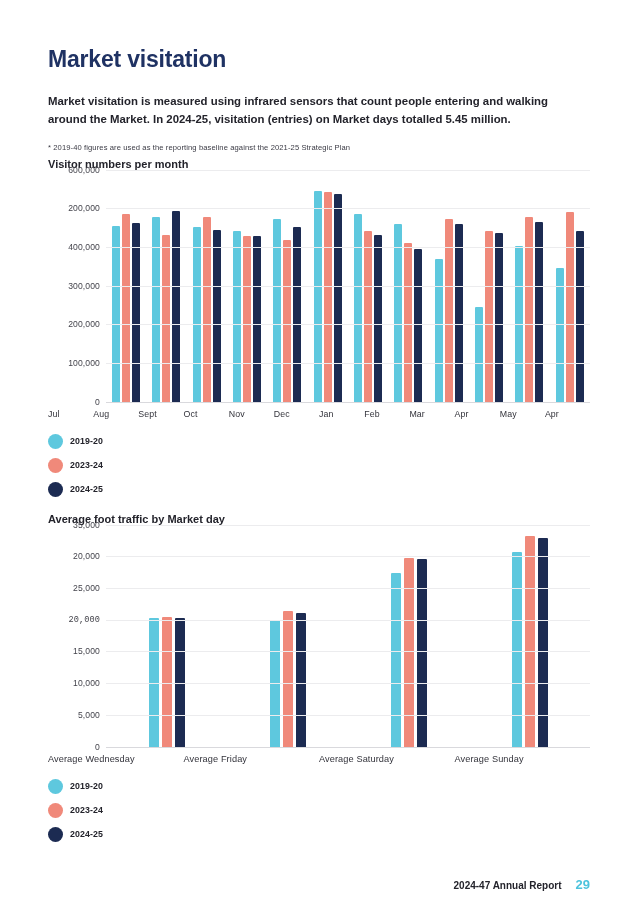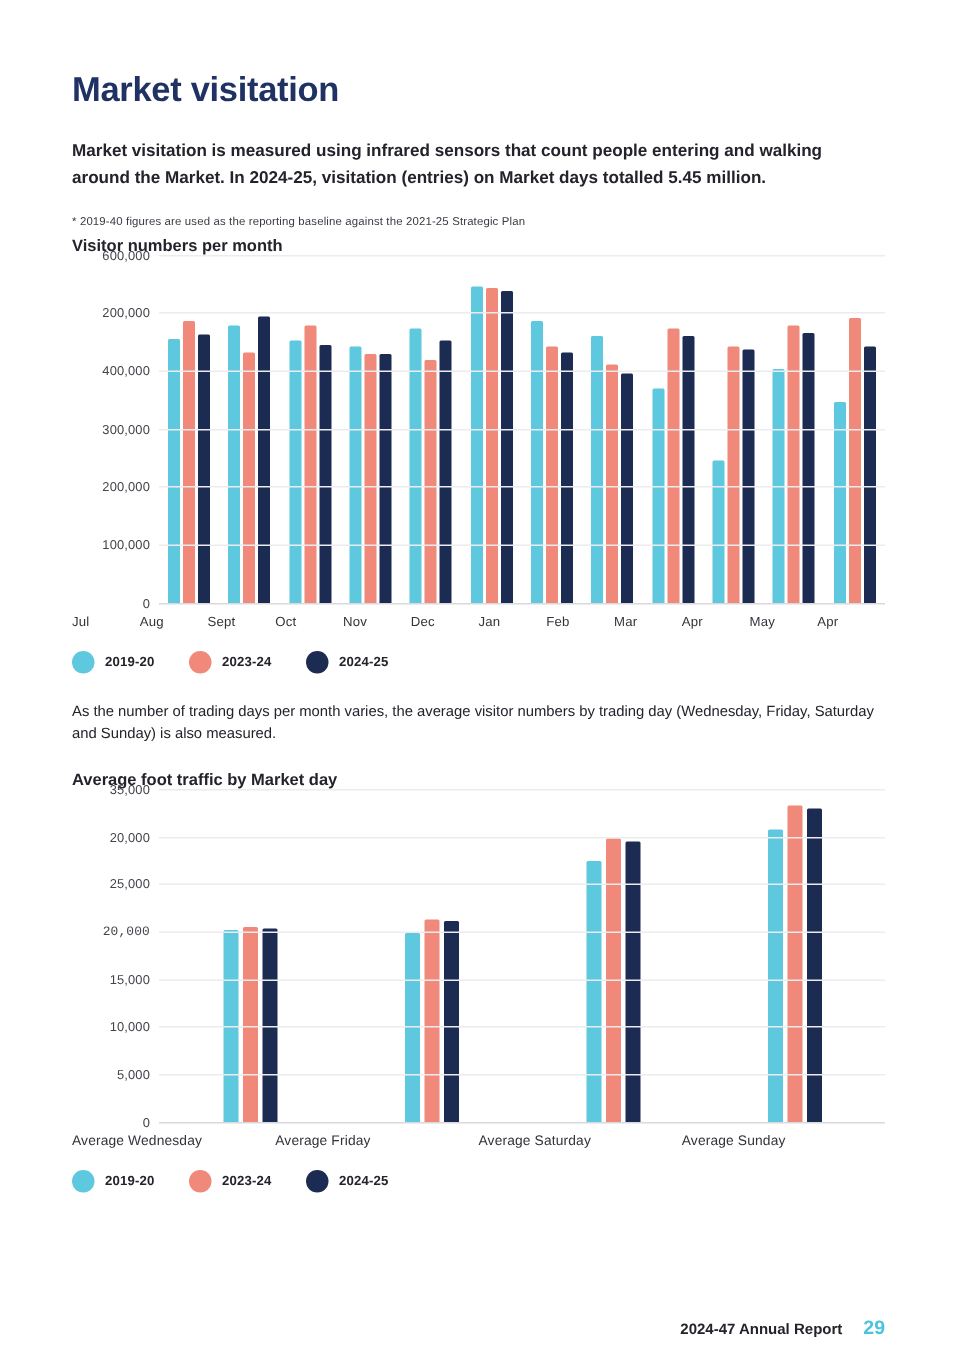--- a/index.html
+++ b/index.html
@@ -124,20 +124,21 @@
     text-align: left;
     font-size: 8.8px;
     color: #33333b;
     letter-spacing: 0.1px;
   }
   .legend {
     display: flex;
     align-items: flex-start;
     gap: 9px;
     margin-top: 15px;
+    flex-direction: column;
   }
   .legend-item {
     display: flex;
     align-items: center;
     gap: 7px;
     margin-right: 14px;
   }
   .swatch {
     width: 15px;
     height: 15px;
@@ -294,21 +295,20 @@
           <span class="swatch" style="background: rgb(240, 137, 122);"></span>
           <span class="legend-label">2023-24</span>
         </div>
         <div class="legend-item">
           <span class="swatch" style="background: rgb(28, 43, 82);"></span>
           <span class="legend-label">2024-25</span>
         </div>
       </div>
   </div>
 
-  <p class="body-text" style="margin-top:18px;">As the number of trading days per month varies, the average visitor numbers by trading day (Wednesday, Friday, Saturday and Sunday) is also measured.</p>
 
   <h2 class="chart-heading" style="margin-top:16px;">Average foot traffic by Market day</h2>
 
   <div class="chart chart2">
     <div class="plot-wrap" style="height:222px;">
       <div class="y-axis">
           <div class="y-tick" style="top: 100%;">0</div>
           <div class="y-tick" style="top: 85.7143%;">5,000</div>
           <div class="y-tick" style="top: 71.4286%;">10,000</div>
           <div class="y-tick" style="top: 57.1429%;">15,000</div>

